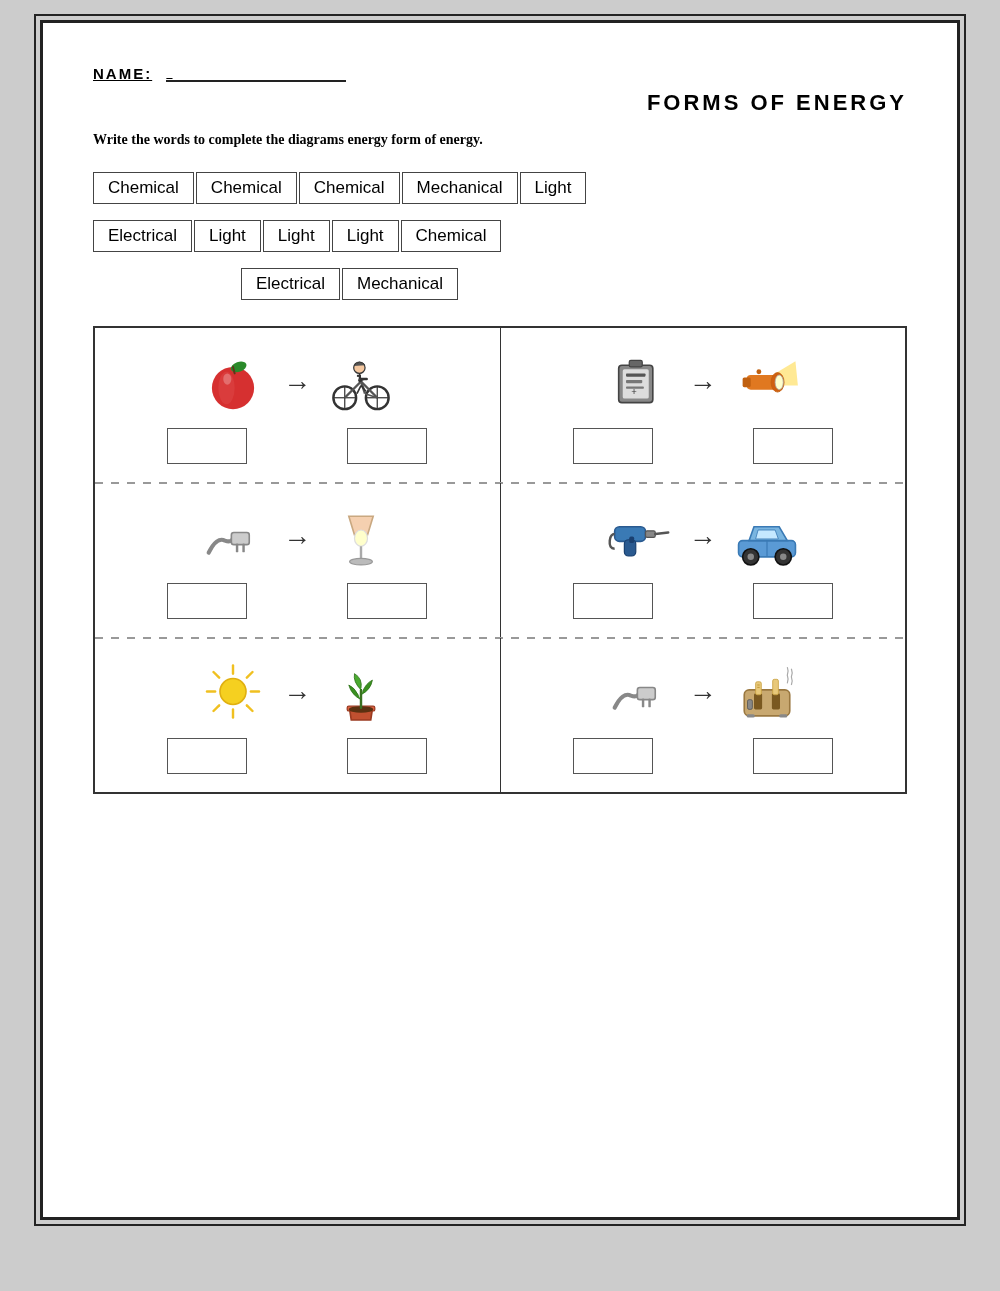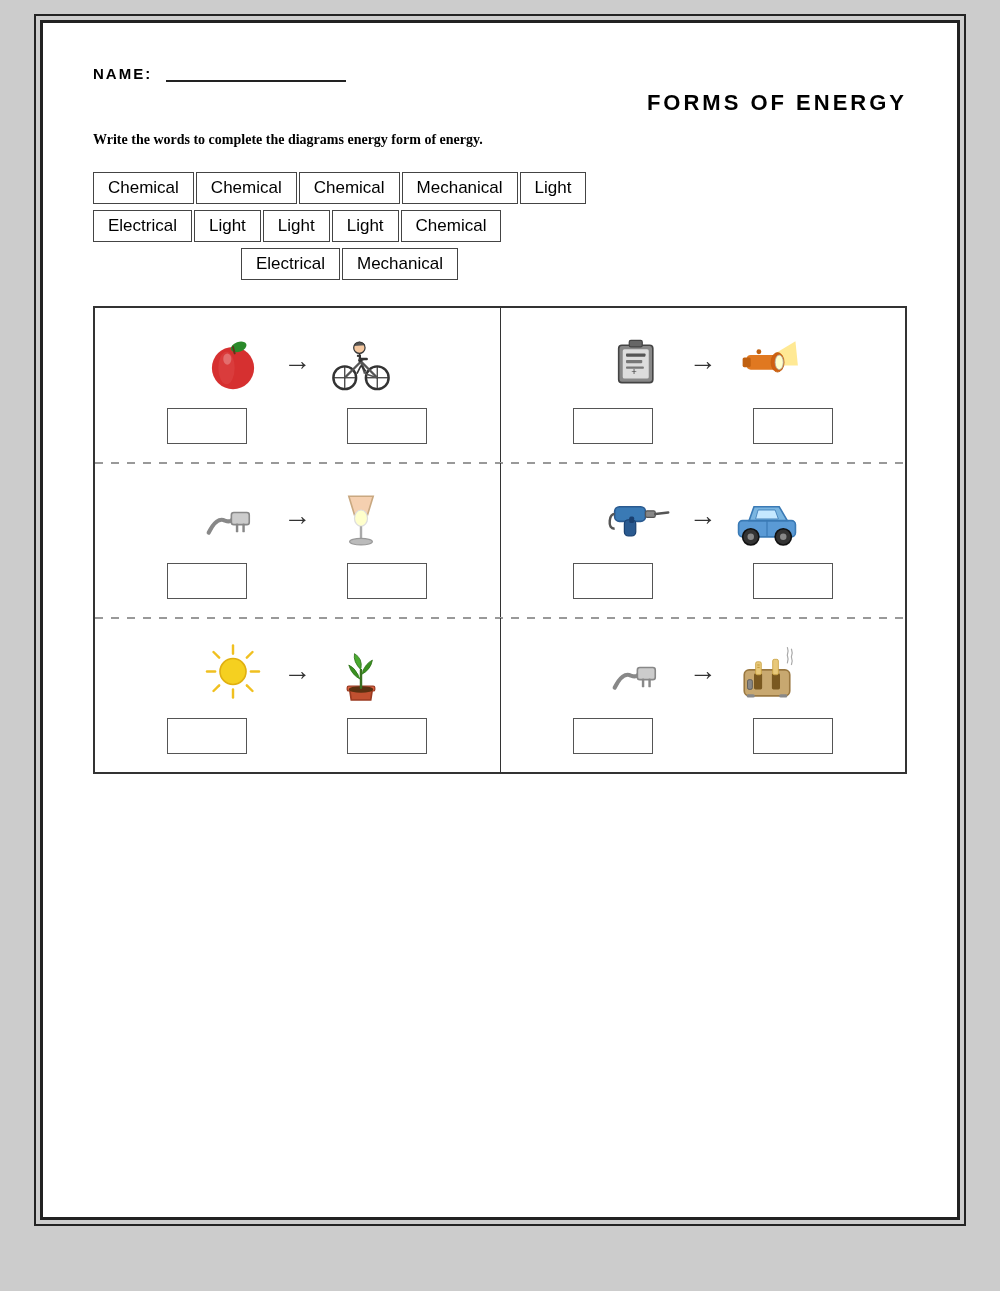--- a/index.html
+++ b/index.html
@@ -24,20 +24,21 @@
     .name-line {
       font-family: 'Arial Black', sans-serif;
       font-weight: 900;
       font-size: 15px;
       letter-spacing: 2px;
       text-transform: uppercase;
       margin-bottom: 8px;
     }
     .name-line span {
       font-weight: 900;
+      text-decoration: underline;
     }
     .name-underline {
       display: inline-block;
       border-bottom: 2px solid #222;
       width: 180px;
       margin-left: 8px;
       vertical-align: bottom;
     }
     .title {
       text-align: right;
@@ -50,21 +51,21 @@
     }
     .instruction {
       font-weight: bold;
       font-size: 14px;
       margin-bottom: 24px;
     }
     
     .word-bank {
       display: flex;
       flex-wrap: wrap;
-      gap: 0;
+      gap: 10px;
       margin-bottom: 16px;
       flex-direction: column;
     }
     .word-bank-row {
       display: flex;
       flex-wrap: wrap;
       gap: 0;
       margin-bottom: 4px;
     }
     .word-tile {

